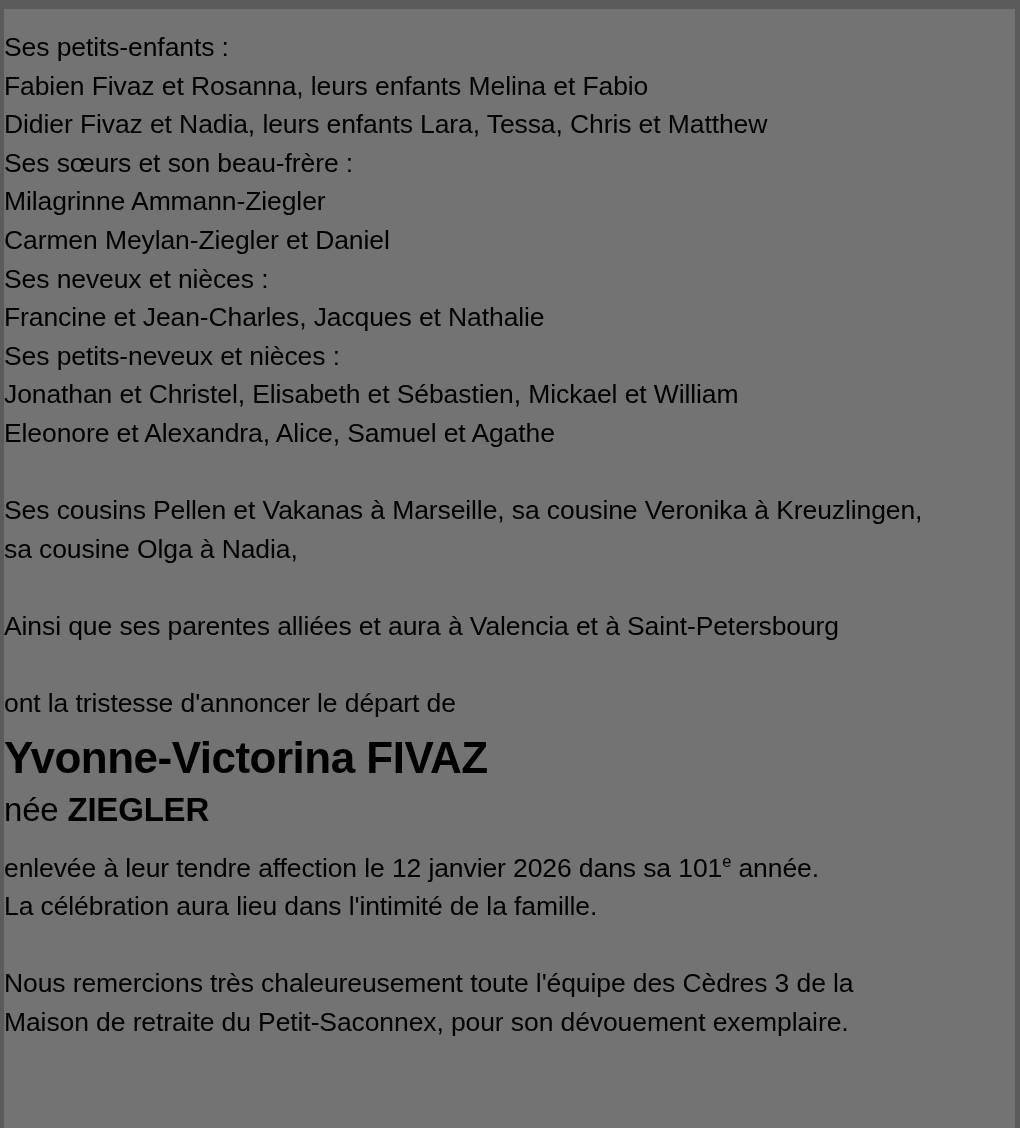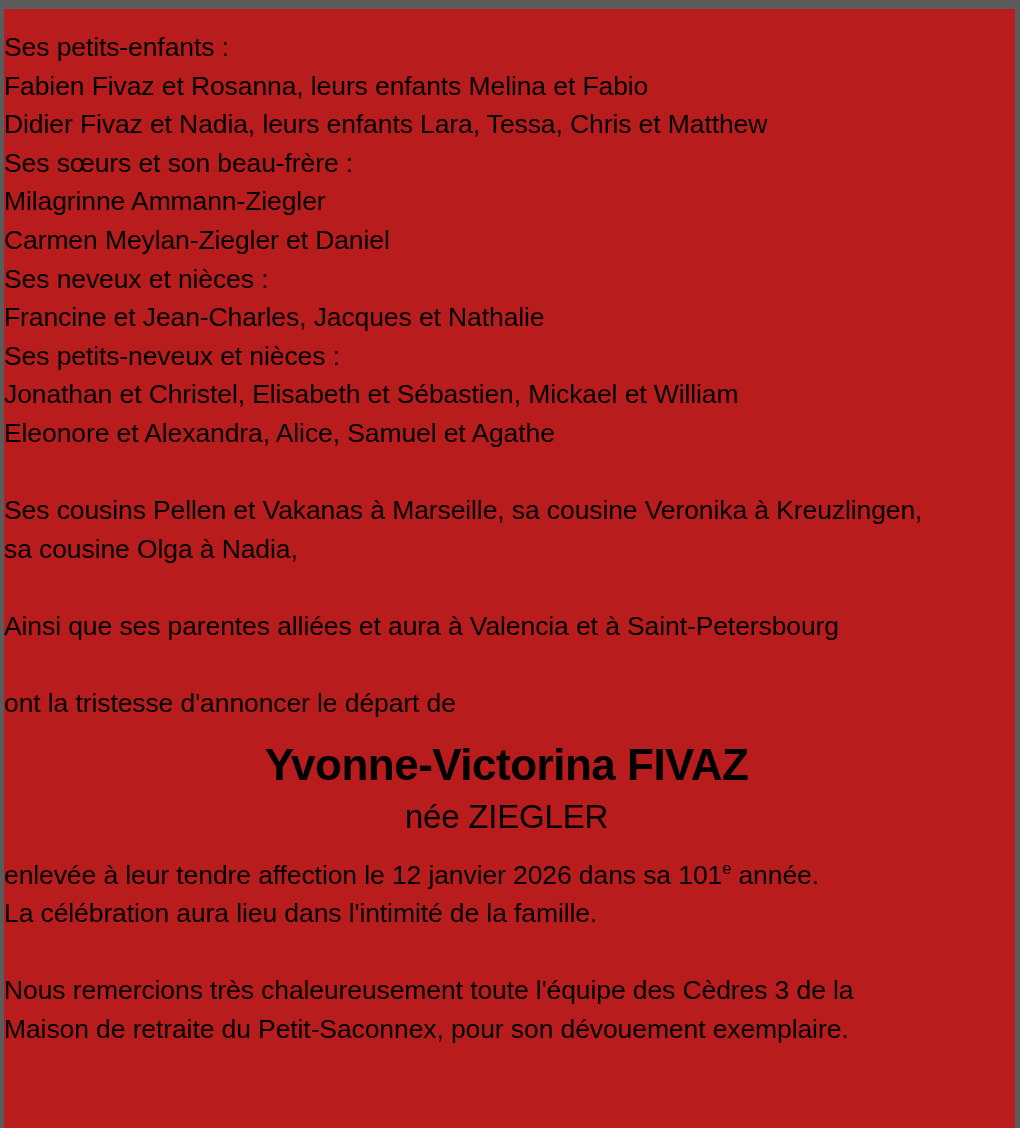--- a/index.html
+++ b/index.html
@@ -11,21 +11,21 @@
     width: 1020px;
     height: 1128px;
     font-family: "Liberation Sans", sans-serif;
     color: #000000;
     overflow: hidden;
   }
   .page {
     position: relative;
     width: 1020px;
     height: 1128px;
-    background: #b91c1c;
+    background: #737373;
     box-sizing: border-box;
   }
   .top-rule {
     position: absolute;
     top: 0;
     left: 0;
     width: 1020px;
     height: 9px;
     background: #5b5b5b;
   }
@@ -57,36 +57,36 @@
   .line {
     font-size: 26.5px;
     line-height: 38.6px;
     letter-spacing: -0.1px;
     white-space: nowrap;
   }
   .spacer {
     height: 38.6px;
   }
   .name-block {
-    text-align: center;
-    margin-top: 13px;
+    text-align: left;
+    margin-top: 6px;
   }
   .name-main {
     font-size: 44px;
     line-height: 58px;
     font-weight: bold;
     letter-spacing: -0.5px;
   }
   .name-née {
     font-size: 33px;
     line-height: 46px;
     letter-spacing: -0.2px;
   }
   .name-née b {
-    font-weight: normal;
+    font-weight: bold;
   }
   .after-name {
     margin-top: 16px;
   }
   sup {
     font-size: 0.62em;
     vertical-align: super;
     line-height: 0;
   }
 </style>

